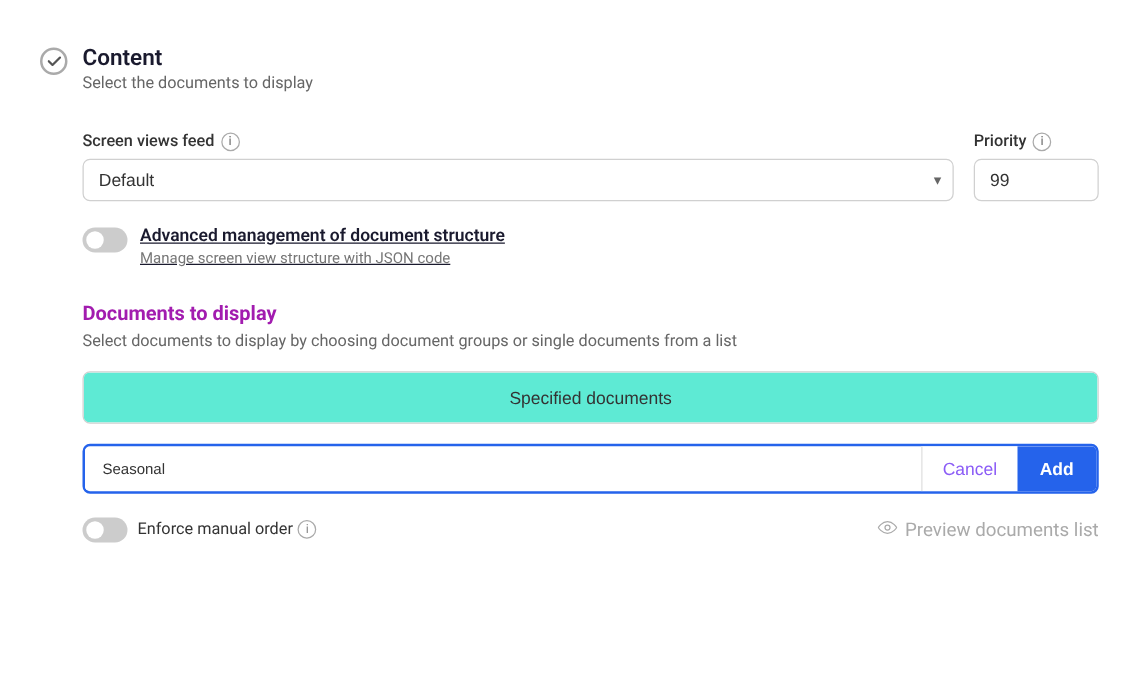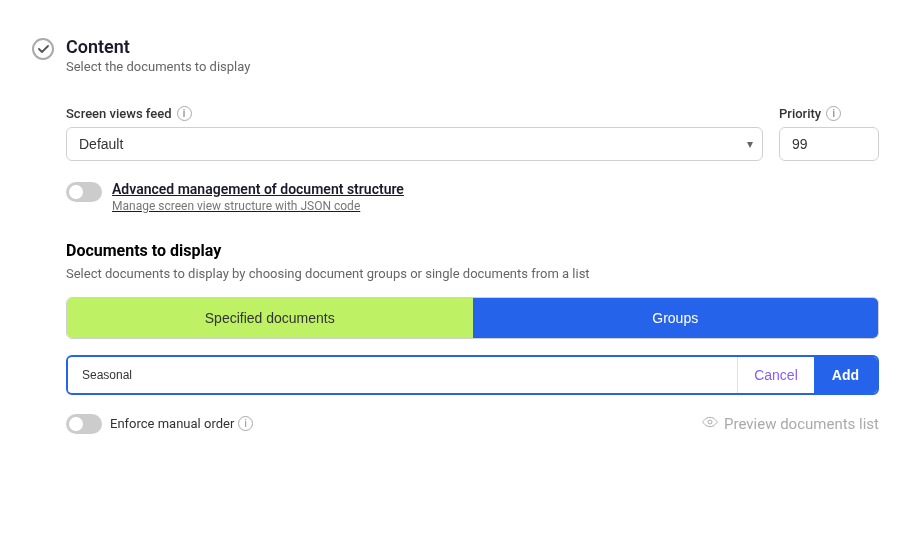--- a/index.html
+++ b/index.html
@@ -198,21 +198,21 @@
     .toggle-text p {
       font-size: 12px;
       color: #777;
       margin-top: 2px;
     }
 
     
     .documents-section h3 {
       font-size: 16px;
       font-weight: 700;
-      color: #000000;
+      color: #a21caf;
       margin-bottom: 6px;
     }
 
     .documents-section .desc {
       font-size: 13px;
       color: #666;
       margin-bottom: 16px;
     }
 
     
@@ -229,21 +229,21 @@
       padding: 12px;
       font-size: 14px;
       font-weight: 500;
       border: none;
       cursor: pointer;
       text-align: center;
       transition: background 0.15s;
     }
 
     .tab-btn.inactive {
-      background: #bef264;
+      background: #5eead4;
       color: #333;
     }
 
     .tab-btn.active {
       background: #2563eb;
       color: #fff;
     }
 
     
     .search-add-row {
@@ -375,21 +375,20 @@
         <p>Manage screen view structure with JSON code</p>
       </div>
     </div>
 
     <div class="documents-section">
       <h3>Documents to display</h3>
       <p class="desc">Select documents to display by choosing document groups or single documents from a list</p>
 
       <div class="tab-group">
         <button class="tab-btn inactive">Specified documents</button>
-        <button class="tab-btn active">Groups</button>
       </div>
 
       <div class="search-add-row">
         <input class="search-input" type="text" value="Seasonal" placeholder="Seasonal" style="">
         <button class="cancel-btn">Cancel</button>
         <button class="add-btn">Add</button>
       </div>
 
       <div class="bottom-row">
         <div class="enforce-row">

